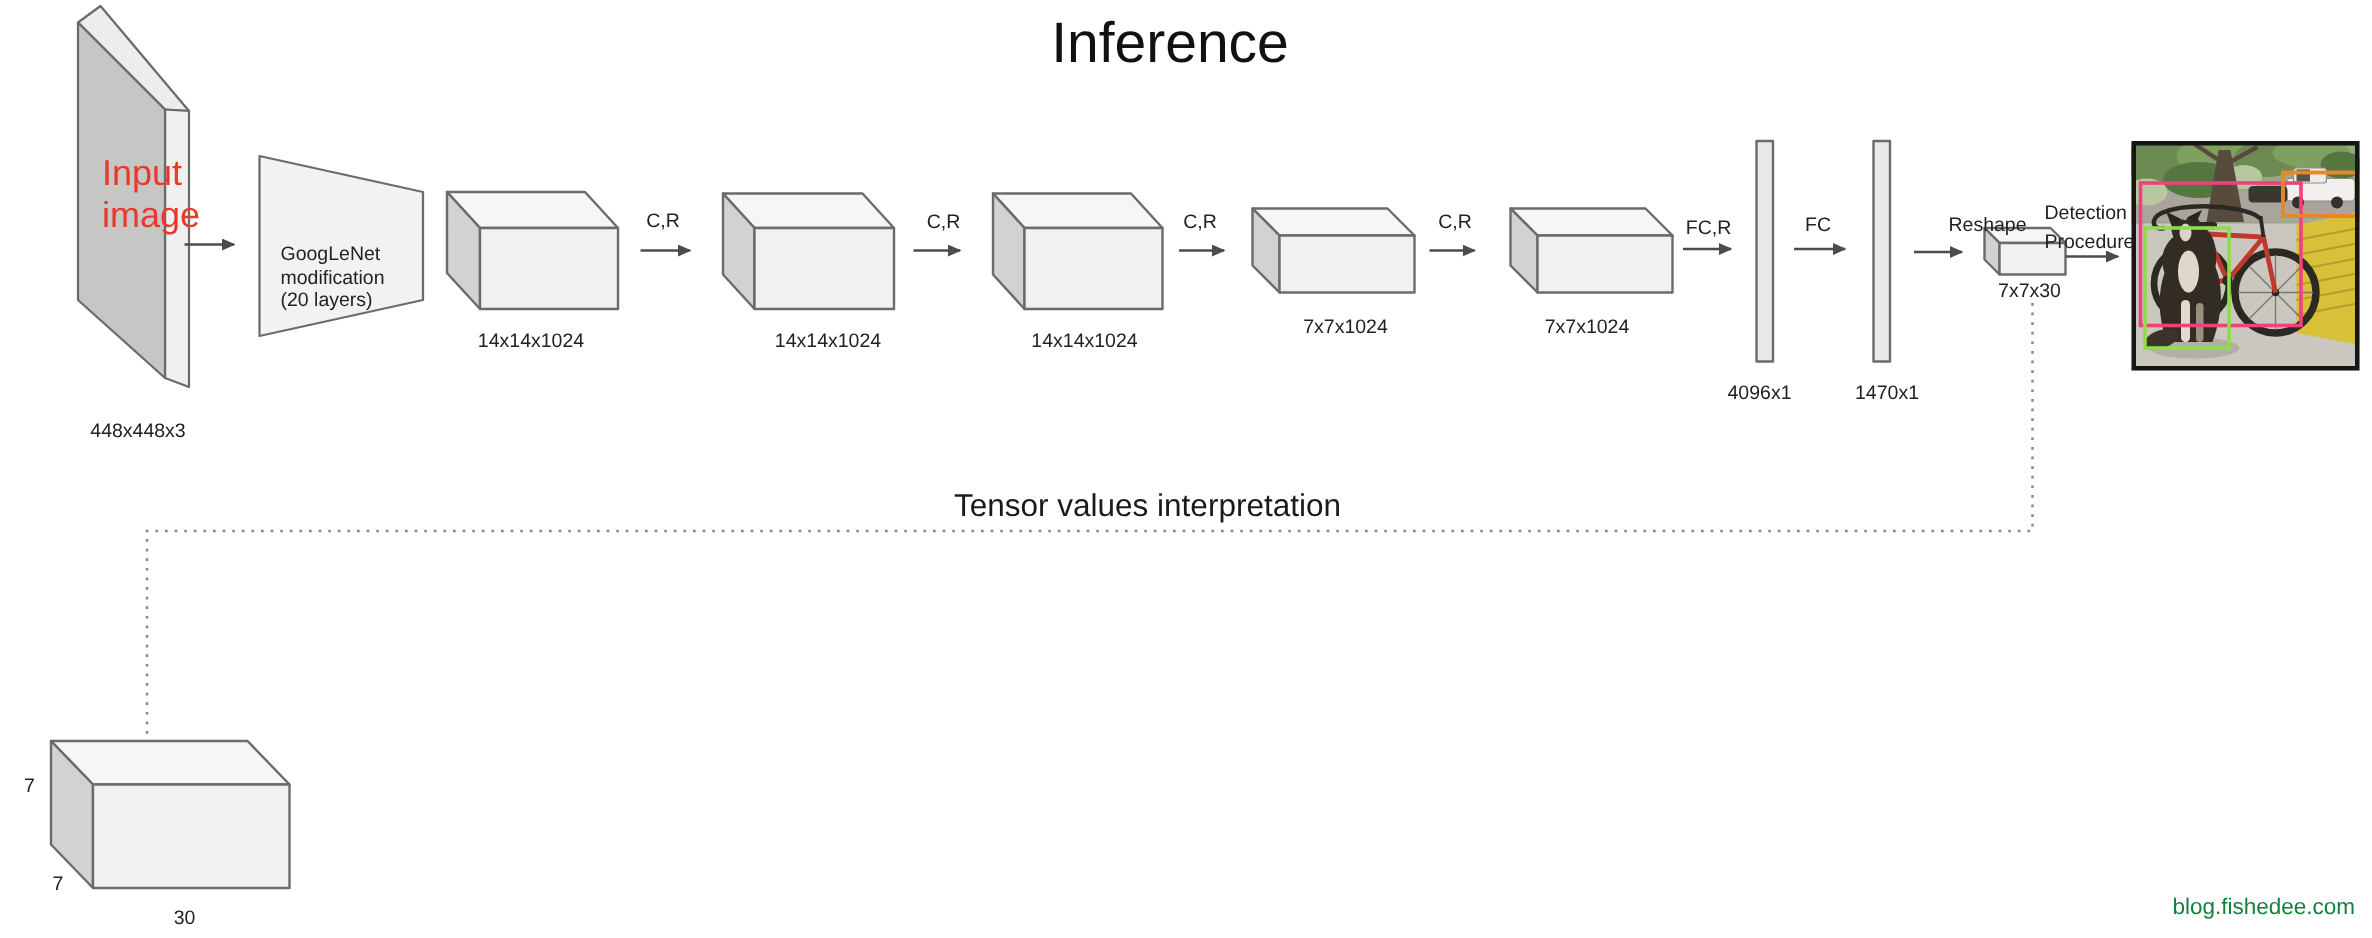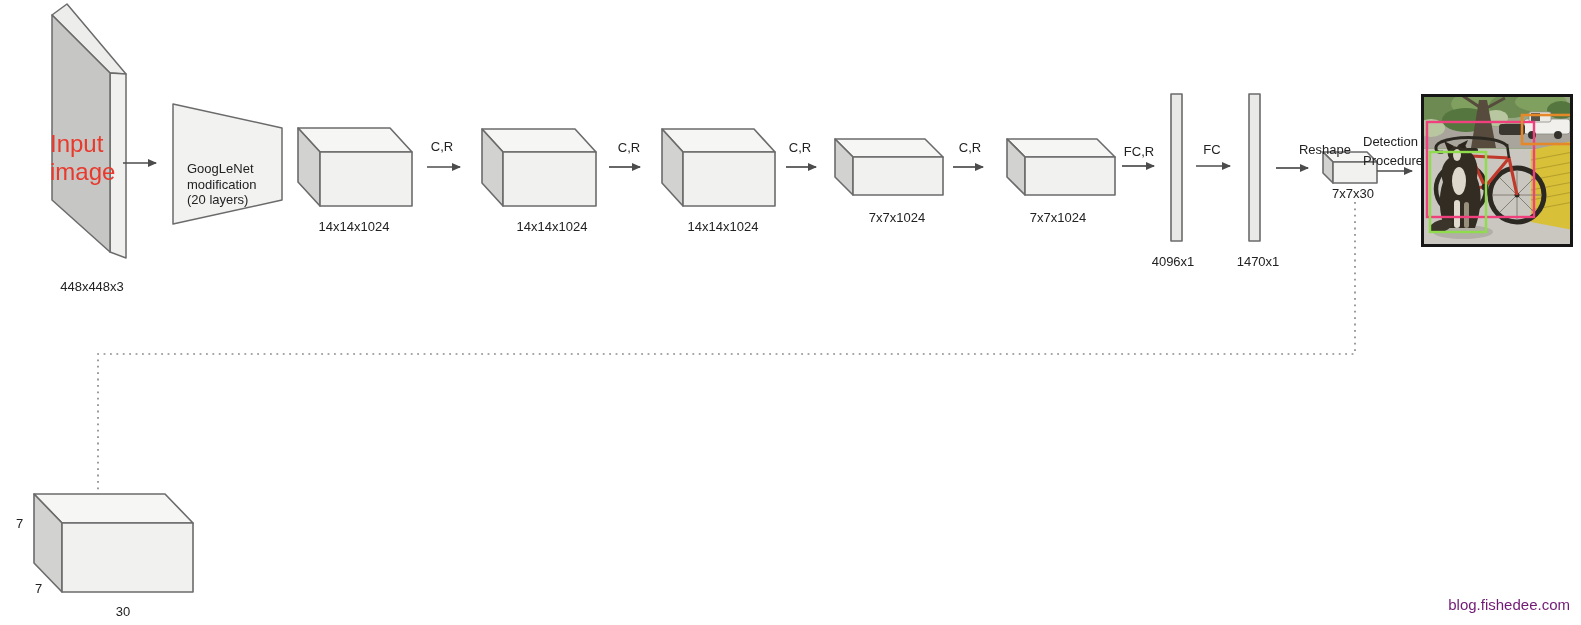--- a/index.html
+++ b/index.html
@@ -9,21 +9,21 @@
   }
   #diagram-svg{position:absolute;left:0;top:0;}
   .lbl{position:absolute;white-space:pre;}
   .title{font-size:38px;text-align:center;color:#111;}
   .dim{font-size:13px;text-align:center;color:#222;}
   .op{font-size:13px;text-align:center;color:#222;}
   .backbone{font-size:13px;line-height:15.6px;color:#222;}
   .inputlab{font-size:24px;line-height:28px;color:#e8392c;}
   .detect{font-size:13px;line-height:19px;color:#222;}
   .tensor{font-size:21px;text-align:center;color:#1a1a1a;}
-  .watermark{font-size:15px;text-align:right;color:#701a75;}
+  .watermark{font-size:15px;text-align:right;color:#15803d;}
   .cube7{font-size:13px;color:#222;}
 </style>
 </head>
 <body>
 
 <div id="canvas">
 
   <svg id="diagram-svg" width="1581" height="625" viewBox="0 0 1581 625">
     <defs>
       <marker id="ah" markerWidth="10" markerHeight="9" refX="8" refY="4" orient="auto" markerUnits="userSpaceOnUse">
@@ -165,22 +165,23 @@
           <ellipse cx="20" cy="132" rx="12" ry="6" fill="#3b342a" transform="rotate(-18 20 132)"></ellipse>
         </g>
         <rect x="6" y="28" width="107" height="95" fill="none" stroke="#f0417e" stroke-width="2.4"></rect>
         <rect x="9" y="58" width="56" height="80" fill="none" stroke="#8fdc4c" stroke-width="2.4"></rect>
         <rect x="101" y="21" width="50" height="29" fill="none" stroke="#e5882a" stroke-width="2.6"></rect>
       </g>
       <rect x="1.5" y="1.5" width="149" height="150" fill="none" stroke="#161616" stroke-width="3"></rect>
     </g>
   </svg>
 
-
-  <div class="lbl inputlab" style="left:50px;top:102px;margin-top:28px;"><span style="display:block;">Input</span><span style="display:block;">image</span></div>
+  <div class="lbl title" style="left:620px;top:8px;width:320px;">Inference</div>
+
+  <div class="lbl inputlab" style="left:68px;top:102px;"><span style="display:block;">Input</span><span style="display:block;">image</span></div>
 
   <div class="lbl dim" style="left:38px;top:279px;width:108px;">448x448x3</div>
 
   <div class="lbl backbone" style="left:187px;top:137px;margin-top:24px;"><span style="display:block;">GoogLeNet</span><span style="display:block;">modification</span><span style="display:block;">(20 layers)</span></div>
 
   <div class="lbl dim" style="left:299px;top:219px;width:110px;">14x14x1024</div>
   <div class="lbl dim" style="left:497px;top:219px;width:110px;">14x14x1024</div>
   <div class="lbl dim" style="left:668px;top:219px;width:110px;">14x14x1024</div>
   <div class="lbl dim" style="left:842px;top:210px;width:110px;">7x7x1024</div>
   <div class="lbl dim" style="left:1003px;top:210px;width:110px;">7x7x1024</div>
@@ -191,19 +192,20 @@
   <div class="lbl op" style="left:412px;top:139px;width:60px;">C,R</div>
   <div class="lbl op" style="left:599px;top:140px;width:60px;">C,R</div>
   <div class="lbl op" style="left:770px;top:140px;width:60px;">C,R</div>
   <div class="lbl op" style="left:940px;top:140px;width:60px;">C,R</div>
   <div class="lbl op" style="left:1109px;top:144px;width:60px;">FC,R</div>
   <div class="lbl op" style="left:1182px;top:142px;width:60px;">FC</div>
   <div class="lbl op" style="left:1262px;top:142px;width:62px;padding-left:32px;">Reshape</div>
 
   <div class="lbl detect" style="left:1363px;top:108px;margin-top:24px;"><span style="display:block;">Detection</span><span style="display:block;">Procedure</span></div>
 
+  <div class="lbl tensor" style="left:615px;top:326px;width:300px;">Tensor values interpretation</div>
 
   <div class="lbl cube7" style="left:16px;top:516px;">7</div>
   <div class="lbl cube7" style="left:35px;top:581px;">7</div>
   <div class="lbl cube7" style="left:108px;top:594px;width:30px;text-align:center;margin-top:10px;">30</div>
 
   <div class="lbl watermark" style="left:1440px;top:596px;width:130px;">blog.fishedee.com</div>
 </div>
 
 </body></html>

